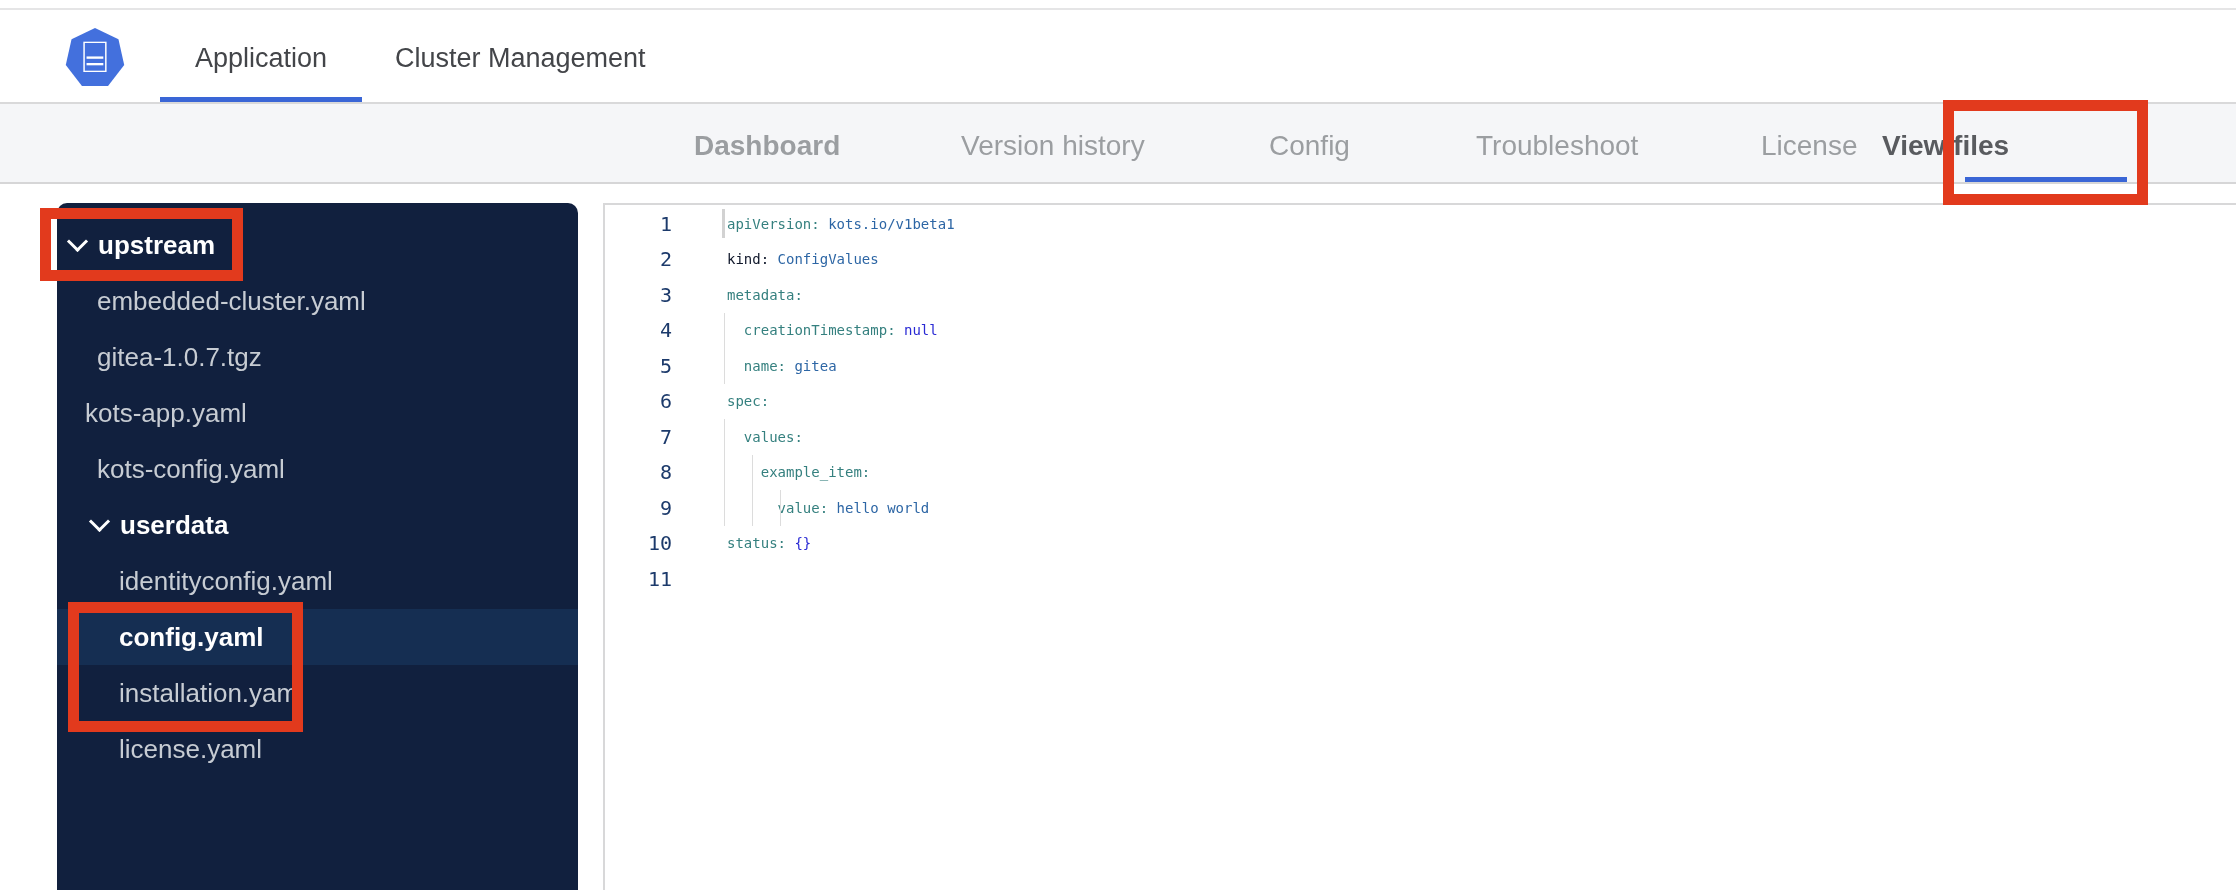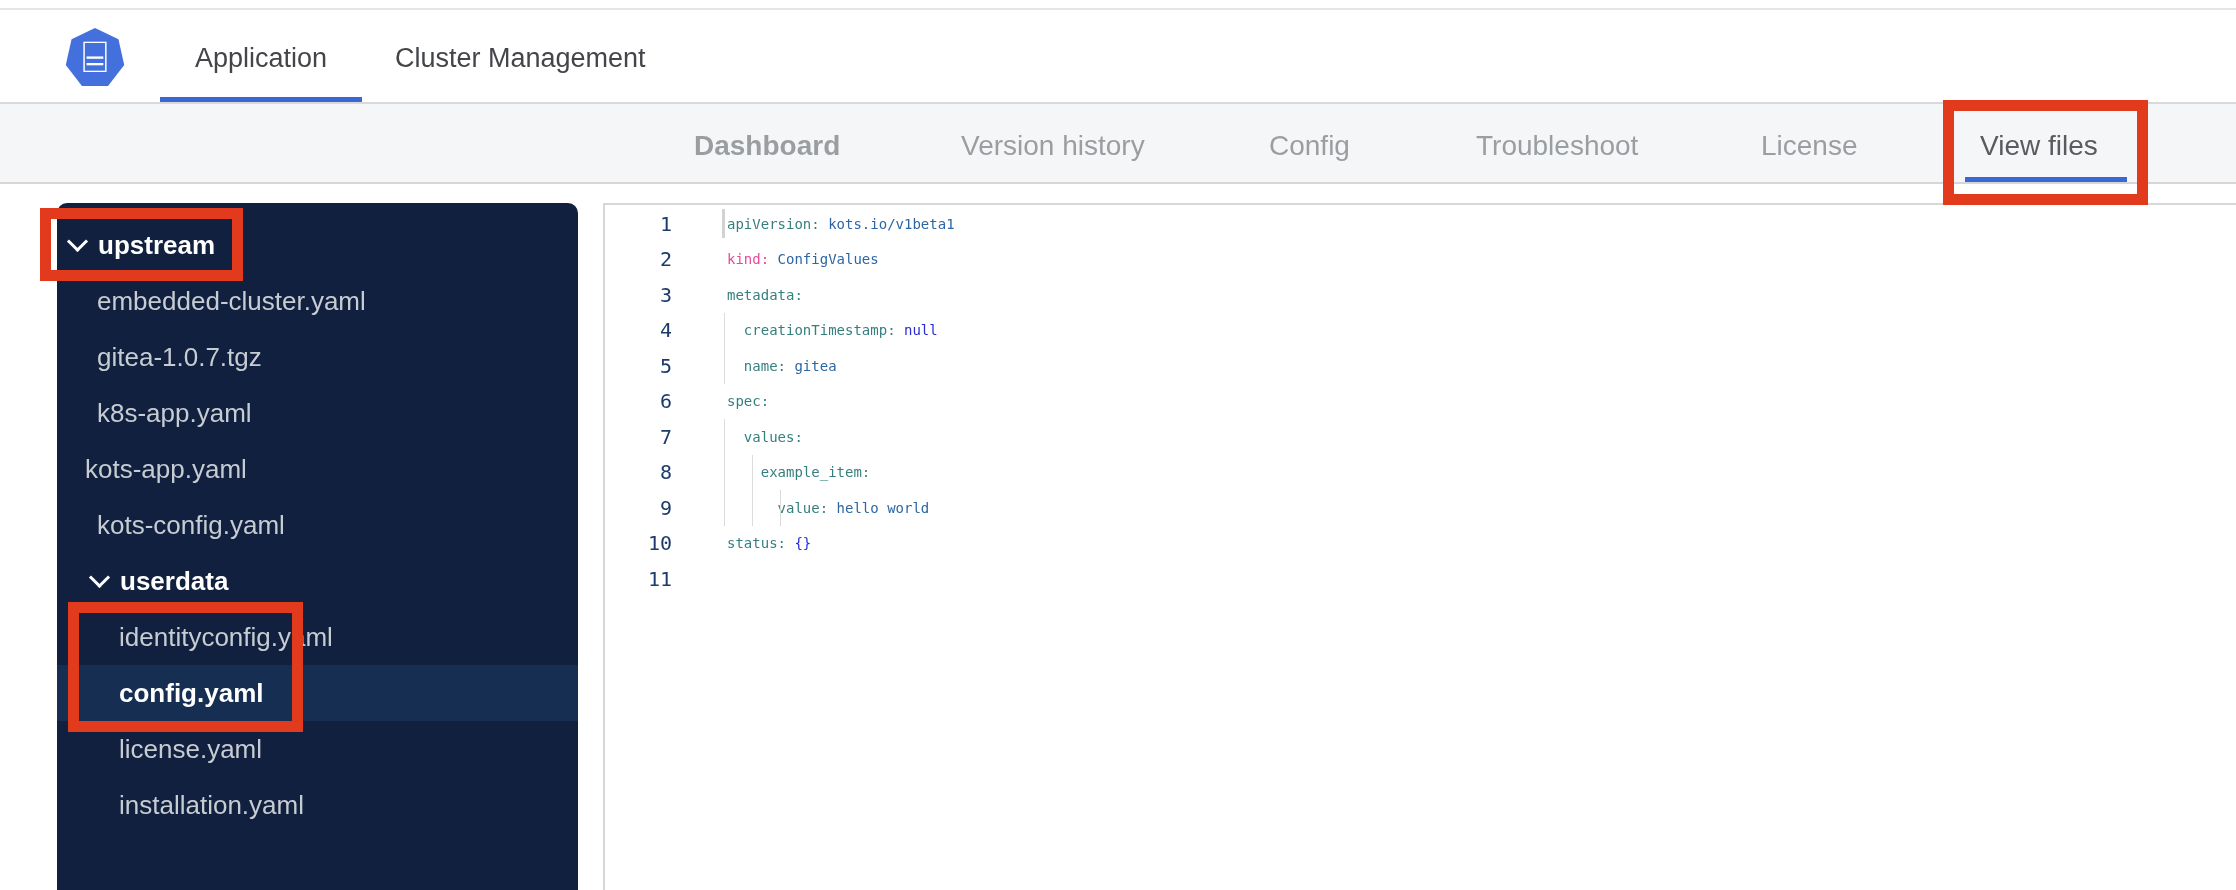--- a/index.html
+++ b/index.html
@@ -69,73 +69,70 @@
     <div class="app-tab" style="left:395px;">Cluster Management</div>
     <div class="app-underline" style="background: rgb(58, 102, 214);"></div>
   </div>
 
   <div class="nav-bar" id="nav-bar">
       <div class="nav-tab" style="left: 694px; font-weight: bold;">Dashboard</div>
       <div class="nav-tab" style="left: 961px;">Version history</div>
       <div class="nav-tab" style="left: 1269px;">Config</div>
       <div class="nav-tab" style="left: 1476px;">Troubleshoot</div>
       <div class="nav-tab" style="left: 1761px;">License</div>
-      <div class="nav-tab active" style="left: 1980px;">View files</div>
+      <div class="nav-tab active" style="left: 1882px; font-weight: bold;">View files</div>
       <div class="nav-underline" style="left: 1965px; background: rgb(58, 102, 214);"></div>
     </div>
 
   <div class="sidebar" id="file-tree" style="background: rgb(17, 32, 62);">
       <div class="tree-row folder" style="padding-left: 13px;">
         <span class="chevron"></span>
         <span>upstream</span>
       </div>
       <div class="tree-row" style="padding-left: 40px;">
         <span>embedded-cluster.yaml</span>
       </div>
       <div class="tree-row" style="padding-left: 40px;">
         <span>gitea-1.0.7.tgz</span>
-      </div>
-      <div class="tree-row" style="padding-left: 40px;">
-        <span>k8s-app.yaml</span>
       </div>
       <div class="tree-row" style="padding-left: 28px;">
         <span>kots-app.yaml</span>
       </div>
       <div class="tree-row" style="padding-left: 40px;">
         <span>kots-config.yaml</span>
       </div>
       <div class="tree-row folder" style="padding-left: 35px;">
         <span class="chevron"></span>
         <span>userdata</span>
       </div>
       <div class="tree-row" style="padding-left: 62px;">
         <span>identityconfig.yaml</span>
       </div>
       <div class="tree-row selected" style="background: rgb(21, 46, 82); padding-left: 62px;">
         <span>config.yaml</span>
       </div>
       <div class="tree-row" style="padding-left: 62px;">
-        <span>license.yaml</span>
+        <span>installation.yaml</span>
       </div>
       <div class="tree-row" style="padding-left: 62px;">
-        <span>installation.yaml</span>
+        <span>license.yaml</span>
       </div>
     </div>
 
   <div class="editor-top-border"></div>
   <div class="editor-left-border"></div>
   <div class="code-area" id="code-area">
       <div class="code-line">
         <div class="cursor-bar"></div>
         <span class="gutter" style="color: rgb(28, 58, 107);">1</span>
         <span class="code-text"><span style="color: rgb(53, 128, 127);">apiVersion:</span><span style="color: rgb(45, 102, 165);"> kots.io/v1beta1</span></span>
       </div>
       <div class="code-line">
         <span class="gutter" style="color: rgb(28, 58, 107);">2</span>
-        <span class="code-text"><span style="color: #ec4899;">kind:</span><span style="color: rgb(45, 102, 165);"> ConfigValues</span></span>
+        <span class="code-text"><span style="color: #0f172a;">kind:</span><span style="color: rgb(45, 102, 165);"> ConfigValues</span></span>
       </div>
       <div class="code-line">
         <span class="gutter" style="color: rgb(28, 58, 107);">3</span>
         <span class="code-text"><span style="color: rgb(53, 128, 127);">metadata:</span></span>
       </div>
       <div class="code-line">
         <div class="indent-guide" style="left: 119px;"></div>
         <span class="gutter" style="color: rgb(28, 58, 107);">4</span>
         <span class="code-text"><span style="color: rgb(53, 128, 127);">  creationTimestamp:</span><span style="color: rgb(42, 42, 212);"> null</span></span>
       </div>

